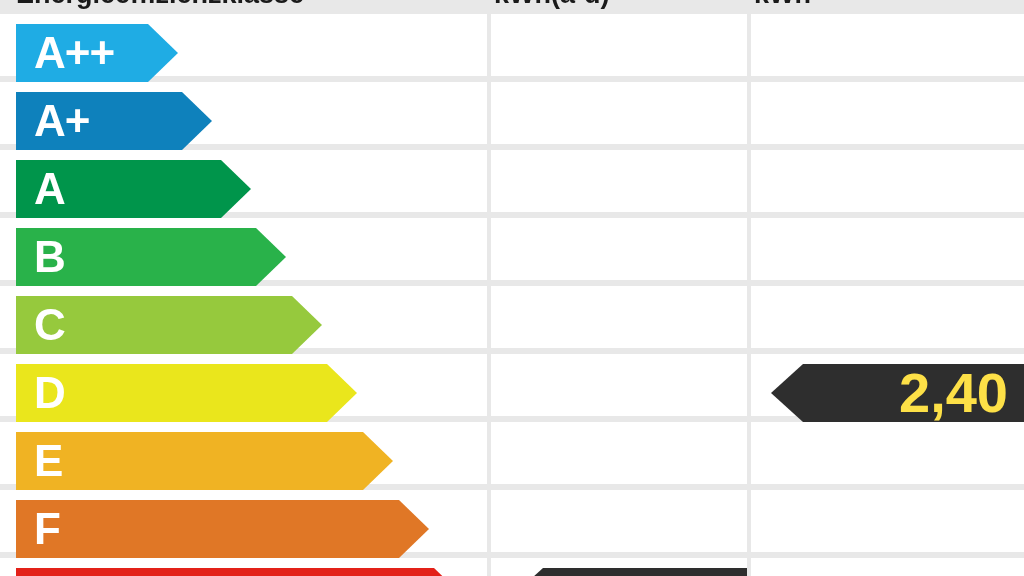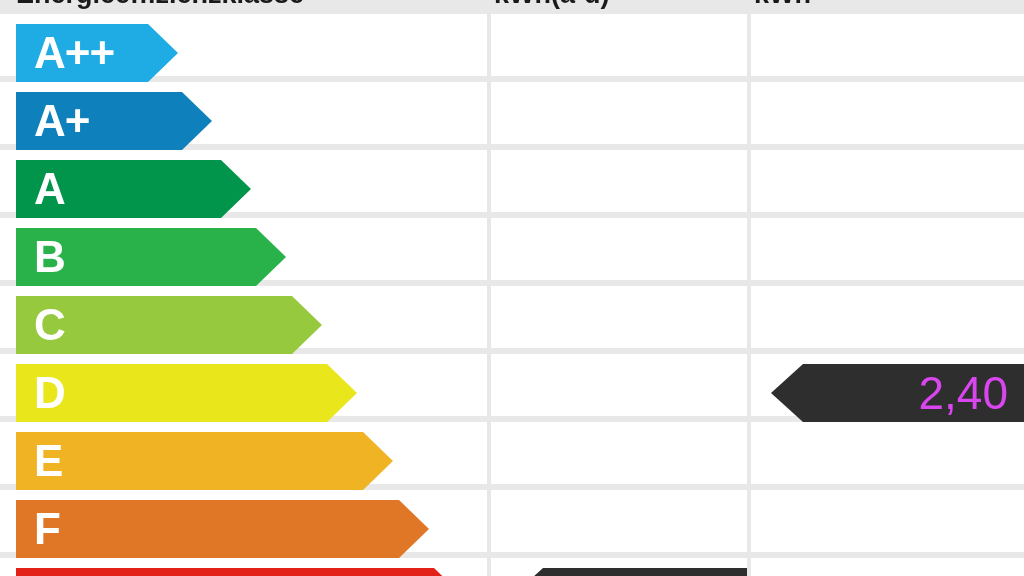--- a/index.html
+++ b/index.html
@@ -99,23 +99,23 @@
     height: 58px;
     background: #2e2e2e;
     display: flex;
     align-items: center;
     justify-content: flex-end;
     box-sizing: border-box;
     padding-right: 16px;
     clip-path: polygon(32px 0, 100% 0, 100% 100%, 32px 100%, 0 50%);
   }
   .marker-value {
-    color: #d946ef;
-    font-size: 46px;
-    font-weight: normal;
+    color: #fde047;
+    font-size: 56px;
+    font-weight: bold;
     line-height: 1;
     white-space: nowrap;
   }
 </style>
 </head>
 <body>
 
 <div class="label-sheet">
 
   <div class="header-row">

